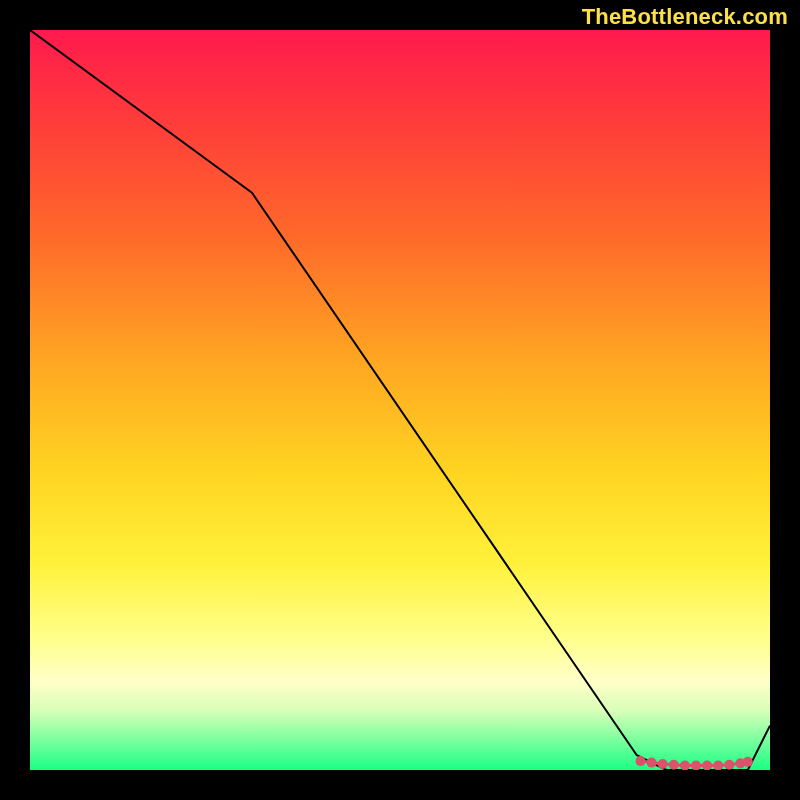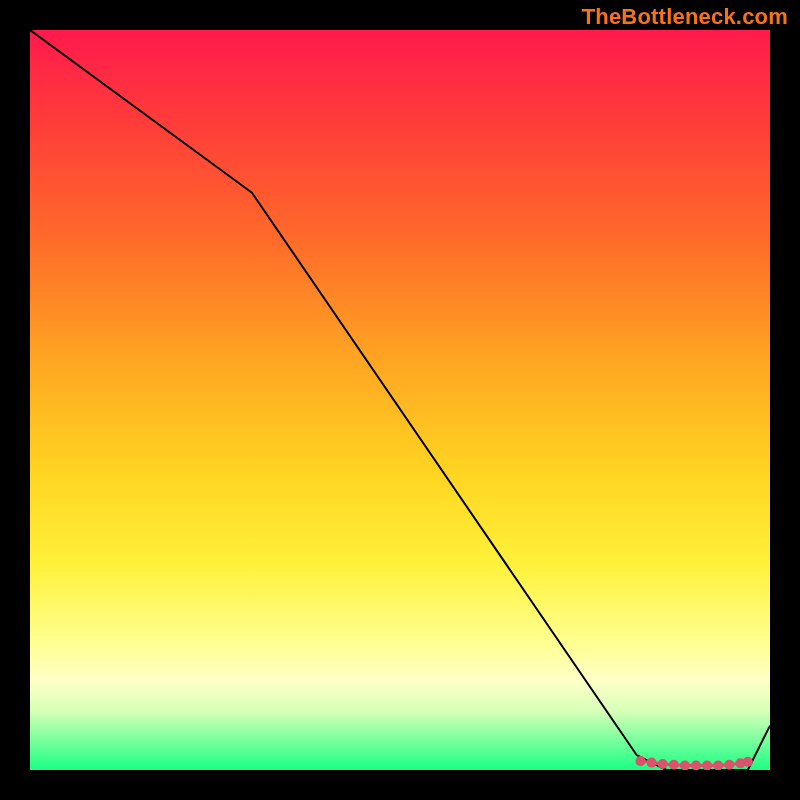--- a/index.html
+++ b/index.html
@@ -15,21 +15,21 @@
     width: 800px;
     height: 800px;
     background: #000;
   }
   .watermark {
     position: absolute;
     top: 4px;
     right: 12px;
     font-size: 22px;
     font-weight: 600;
-    color: #f97316;
+    color: #fde047;
     letter-spacing: 0.2px;
   }
   .plot-area {
     position: absolute;
     left: 30px;
     top: 30px;
     width: 740px;
     height: 740px;
     
     background: linear-gradient(

